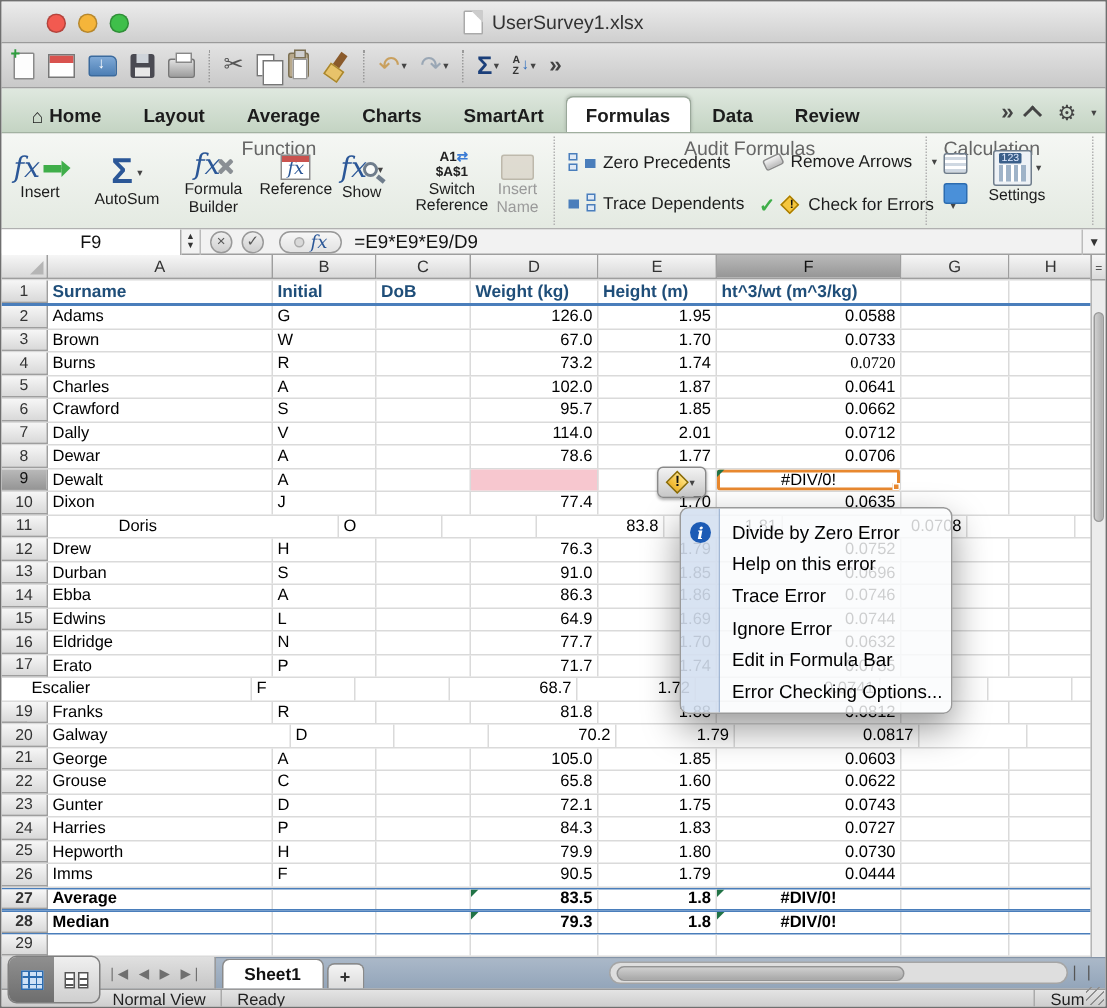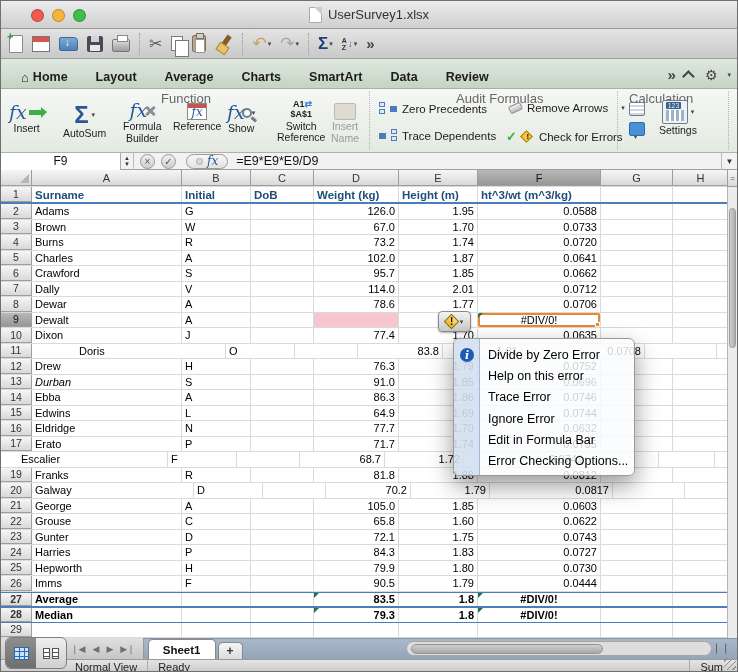--- a/index.html
+++ b/index.html
@@ -271,20 +271,23 @@
       </div>
     <div class="rtab">
         <span>Average</span>
       </div>
     <div class="rtab">
         <span>Charts</span>
       </div>
     <div class="rtab">
         <span>SmartArt</span>
       </div>
+    <div class="rtab active">
+        <span>Formulas</span>
+      </div>
     <div class="rtab">
         <span>Data</span>
       </div>
     <div class="rtab">
         <span>Review</span>
       </div>
     <div class="tabrow-right">
       <span class="dbl-chev">»</span>
       <span class="chev-up"></span>
       <span class="gear">⚙</span>
@@ -452,21 +455,21 @@
         <div class="gc " style="width: 72px;"></div>
         <div class="gc " style="width: 56px;"></div>
       </div>
       <div class="grow">
         <div class="gc rn" style="width: 31px;">4</div>
         <div class="gc " style="width: 150px;">Burns</div>
         <div class="gc " style="width: 69px;">R</div>
         <div class="gc " style="width: 63px;"></div>
         <div class="gc num" style="width: 85px;">73.2</div>
         <div class="gc num" style="width: 79px;">1.74</div>
-        <div class="gc num" style="width: 123px;">0.0720</div>
+        <div class="gc num" style="width: 123px; font-family: Liberation Serif, serif;">0.0720</div>
         <div class="gc " style="width: 72px;"></div>
         <div class="gc " style="width: 56px;"></div>
       </div>
       <div class="grow">
         <div class="gc rn" style="width: 31px;">5</div>
         <div class="gc " style="width: 150px;">Charles</div>
         <div class="gc " style="width: 69px;">A</div>
         <div class="gc " style="width: 63px;"></div>
         <div class="gc num" style="width: 85px;">102.0</div>
         <div class="gc num" style="width: 79px;">1.87</div>
@@ -546,21 +549,21 @@
         <div class="gc " style="width: 69px;">H</div>
         <div class="gc " style="width: 63px;"></div>
         <div class="gc num" style="width: 85px;">76.3</div>
         <div class="gc num" style="width: 79px;">1.79</div>
         <div class="gc num" style="width: 123px;">0.0752</div>
         <div class="gc " style="width: 72px;"></div>
         <div class="gc " style="width: 56px;"></div>
       </div>
       <div class="grow">
         <div class="gc rn" style="width: 31px;">13</div>
-        <div class="gc " style="width: 150px; font-style: italic;">Durban</div>
+        <div class="gc " style="width: 150px;">Durban</div>
         <div class="gc " style="width: 69px;">S</div>
         <div class="gc " style="width: 63px;"></div>
         <div class="gc num" style="width: 85px;">91.0</div>
         <div class="gc num" style="width: 79px;">1.85</div>
         <div class="gc num" style="width: 123px;">0.0696</div>
         <div class="gc " style="width: 72px;"></div>
         <div class="gc " style="width: 56px;"></div>
       </div>
       <div class="grow">
         <div class="gc rn" style="width: 31px;">14</div>

